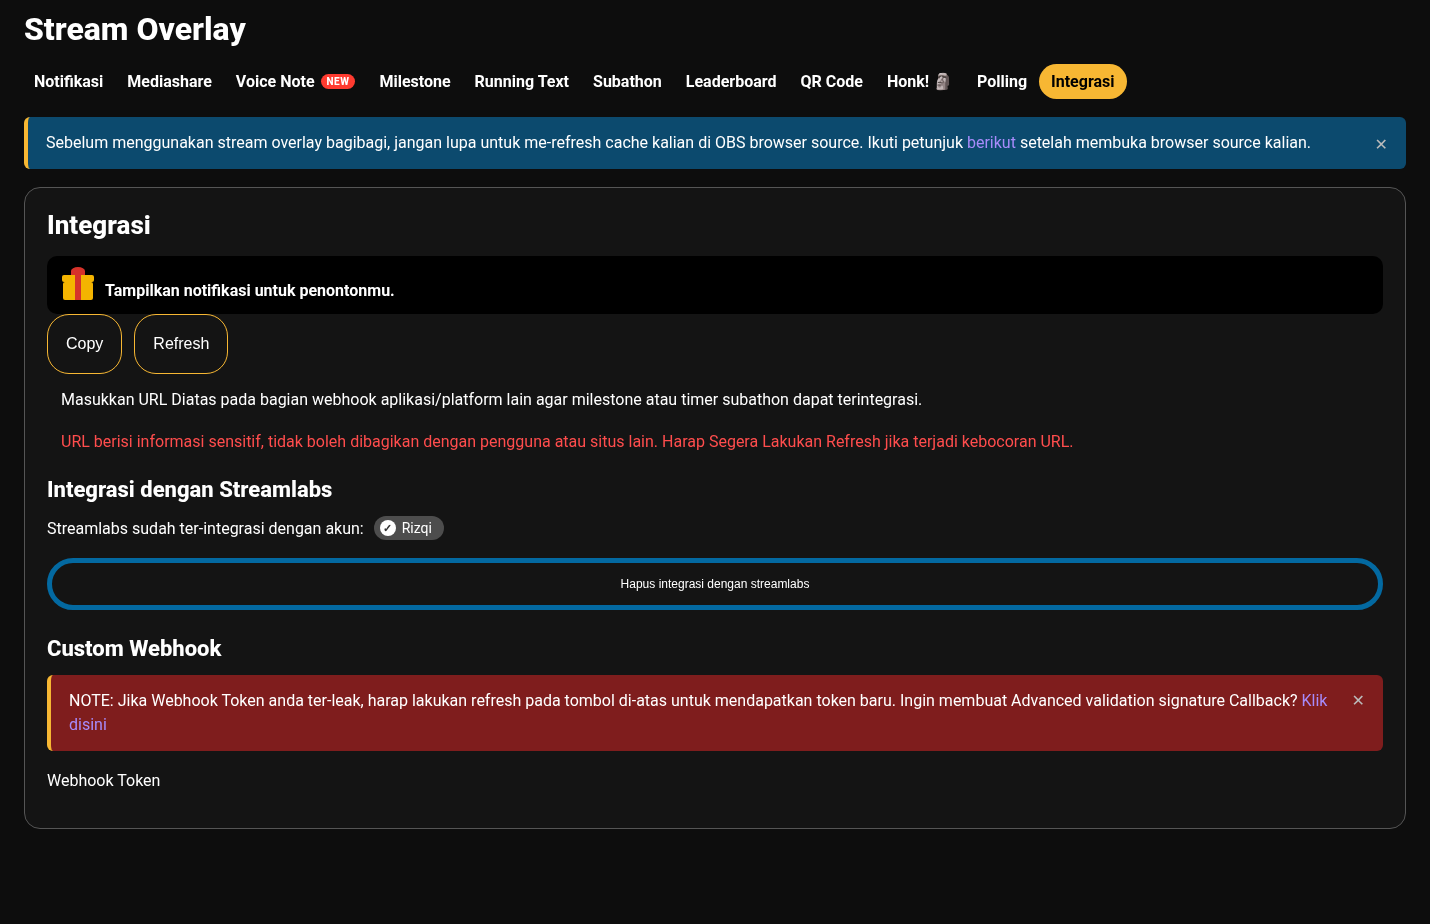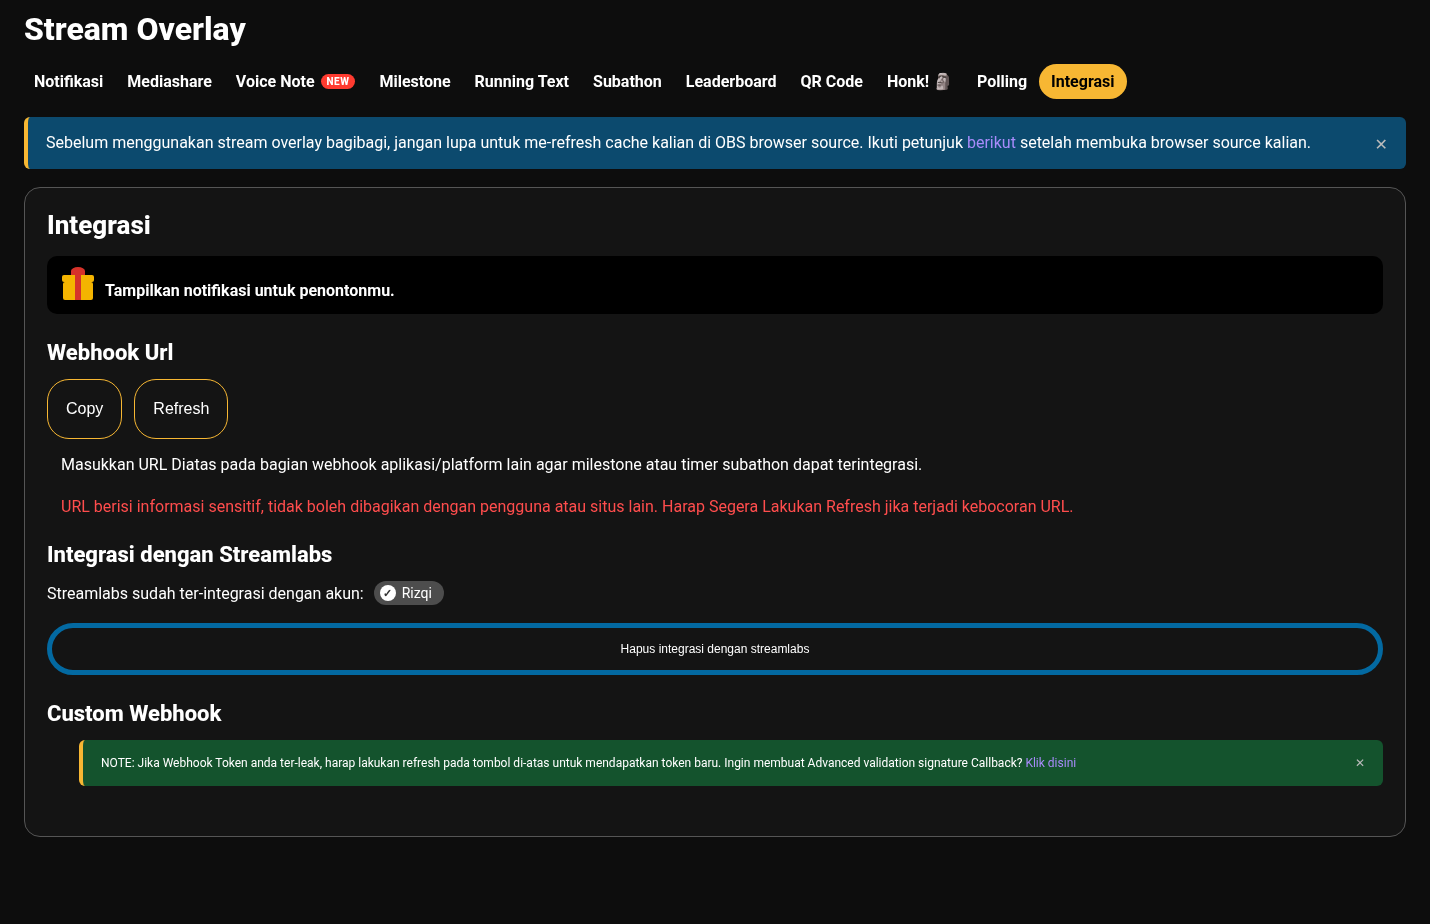--- a/index.html
+++ b/index.html
@@ -156,29 +156,28 @@
   width:100%;
   border:5px solid #0369a1;
   background:transparent;
   color:#fff;
   padding:14px;
   border-radius:26px;
   font-size:12px;
   cursor:pointer;
 }
 .note-banner {
-  background:#14532d;
+  background:#7f1d1d;
   border-left:4px solid #f7b733;
   border-radius:6px;
   padding:14px 44px 14px 18px;
   position:relative;
-  font-size:12px;
+  font-size:16px;
   line-height:1.5;
   margin-bottom:20px;
-  margin-left:32px;
 }
 .note-banner a { color:#a78bfa; text-decoration:none;}
 .note-banner .close { position:absolute; top:14px; right:18px; cursor:pointer; color:#bbb;}
 .token-label { font-size:16px; margin-bottom:8px;}
 </style>
 </head>
 <body>
 
 <h1 class="page-title">Stream Overlay</h1>
 
@@ -230,21 +229,20 @@
   <div class="notif-bar">
     <span class="gift-icon">
       <span class="box"></span>
         <span class="lid"></span>
         <span class="ribbon"></span>
         <span class="bow"></span>
     </span>
     <span>Tampilkan notifikasi untuk penontonmu.</span>
   </div>
 
-  <h3 class="section-h">Webhook Url</h3>
 
   <div class="url-row">
     <button class="btn-outline">Copy</button>
     <button class="btn-outline">Refresh</button>
   </div>
 
   <p class="help-text">Masukkan URL Diatas pada bagian webhook aplikasi/platform lain agar milestone atau timer subathon dapat terintegrasi.</p>
   <p class="warn-text">URL berisi informasi sensitif, tidak boleh dibagikan dengan pengguna atau situs lain. Harap Segera Lakukan Refresh jika terjadi kebocoran URL.</p>
 
   <h3 class="section-h">Integrasi dengan Streamlabs</h3>
@@ -255,13 +253,14 @@
       <span>Rizqi</span>
     </span>
   </div>
   <button class="btn-wide">Hapus integrasi dengan streamlabs</button>
 
   <h3 class="section-h">Custom Webhook</h3>
   <div class="note-banner">
     <span>NOTE: Jika Webhook Token anda ter-leak, harap lakukan refresh pada tombol di-atas untuk mendapatkan token baru. Ingin membuat Advanced validation signature Callback? </span><a href="#">Klik disini</a>
     <span class="close">✕</span>
   </div>
+  <div class="token-label">Webhook Token</div>
 </div>
 
 </body></html>

